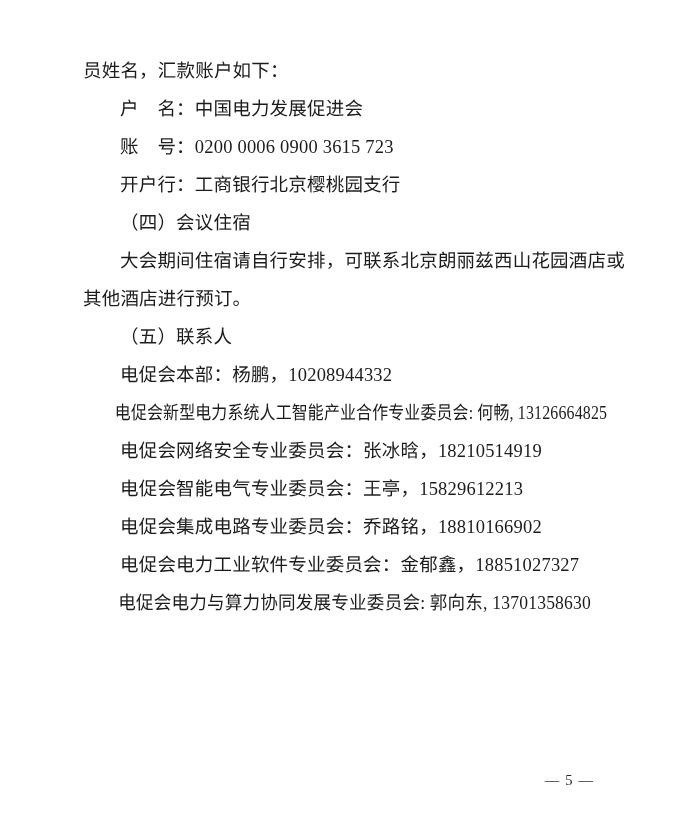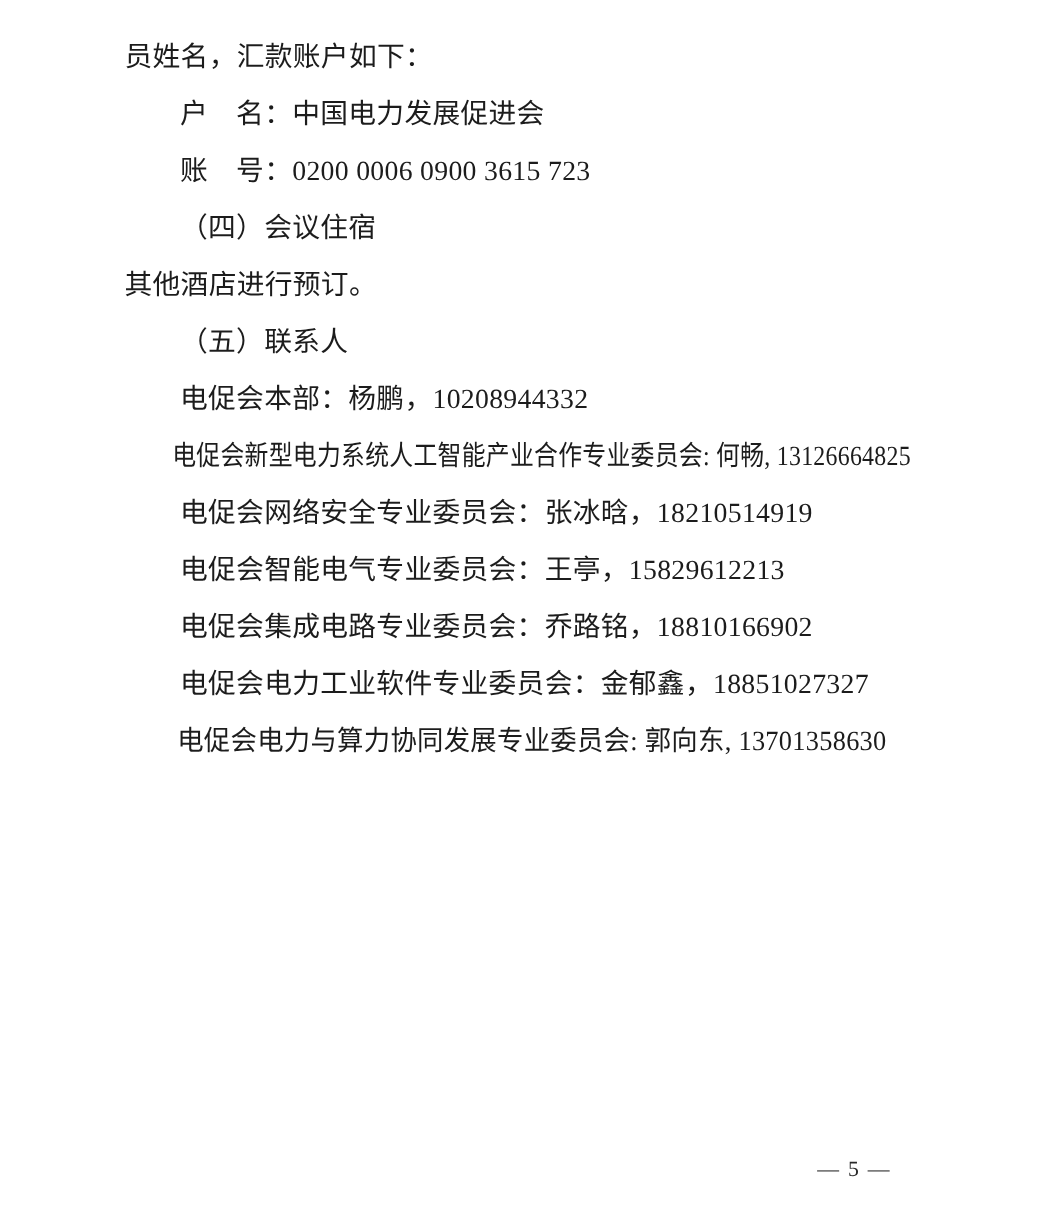--- a/index.html
+++ b/index.html
@@ -13,20 +13,21 @@
     background: #ffffff;
     position: relative;
     overflow: hidden;
     font-family: "Liberation Serif", "DejaVu Serif", serif;
     color: #1c1c1c;
   }
   .page {
     position: absolute;
     inset: 0;
     padding: 20px 83px 0 83px;
+    margin-top: 32px;
   }
   .line {
     margin: 0;
     font-size: 18.5px;
     line-height: 38px;
     letter-spacing: 0.2px;
     white-space: nowrap;
   }
   .indent { text-indent: 2em; }
   .heading { font-weight: 400; }
@@ -54,23 +55,25 @@
 <body>
 
 <div class="page">
 
   <p class="line">员姓名，汇款账户如下：</p>
 
   <p class="line indent">户　名：中国电力发展促进会</p>
 
   <p class="line indent">账　号：0200 0006 0900 3615 723</p>
 
+  <p class="line indent">开户行：工商银行北京樱桃园支行</p>
 
   <p class="line indent heading">（四）会议住宿</p>
 
+  <p class="line indent">大会期间住宿请自行安排，可联系北京朗丽兹西山花园酒店或</p>
 
   <p class="line">其他酒店进行预订。</p>
 
   <p class="line indent heading">（五）联系人</p>
 
   <p class="line indent">电促会本部：杨鹏，10208944332</p>
 
   <p class="line indent condensed">电促会新型电力系统人工智能产业合作专业委员会: 何畅, 13126664825</p>
 
 

